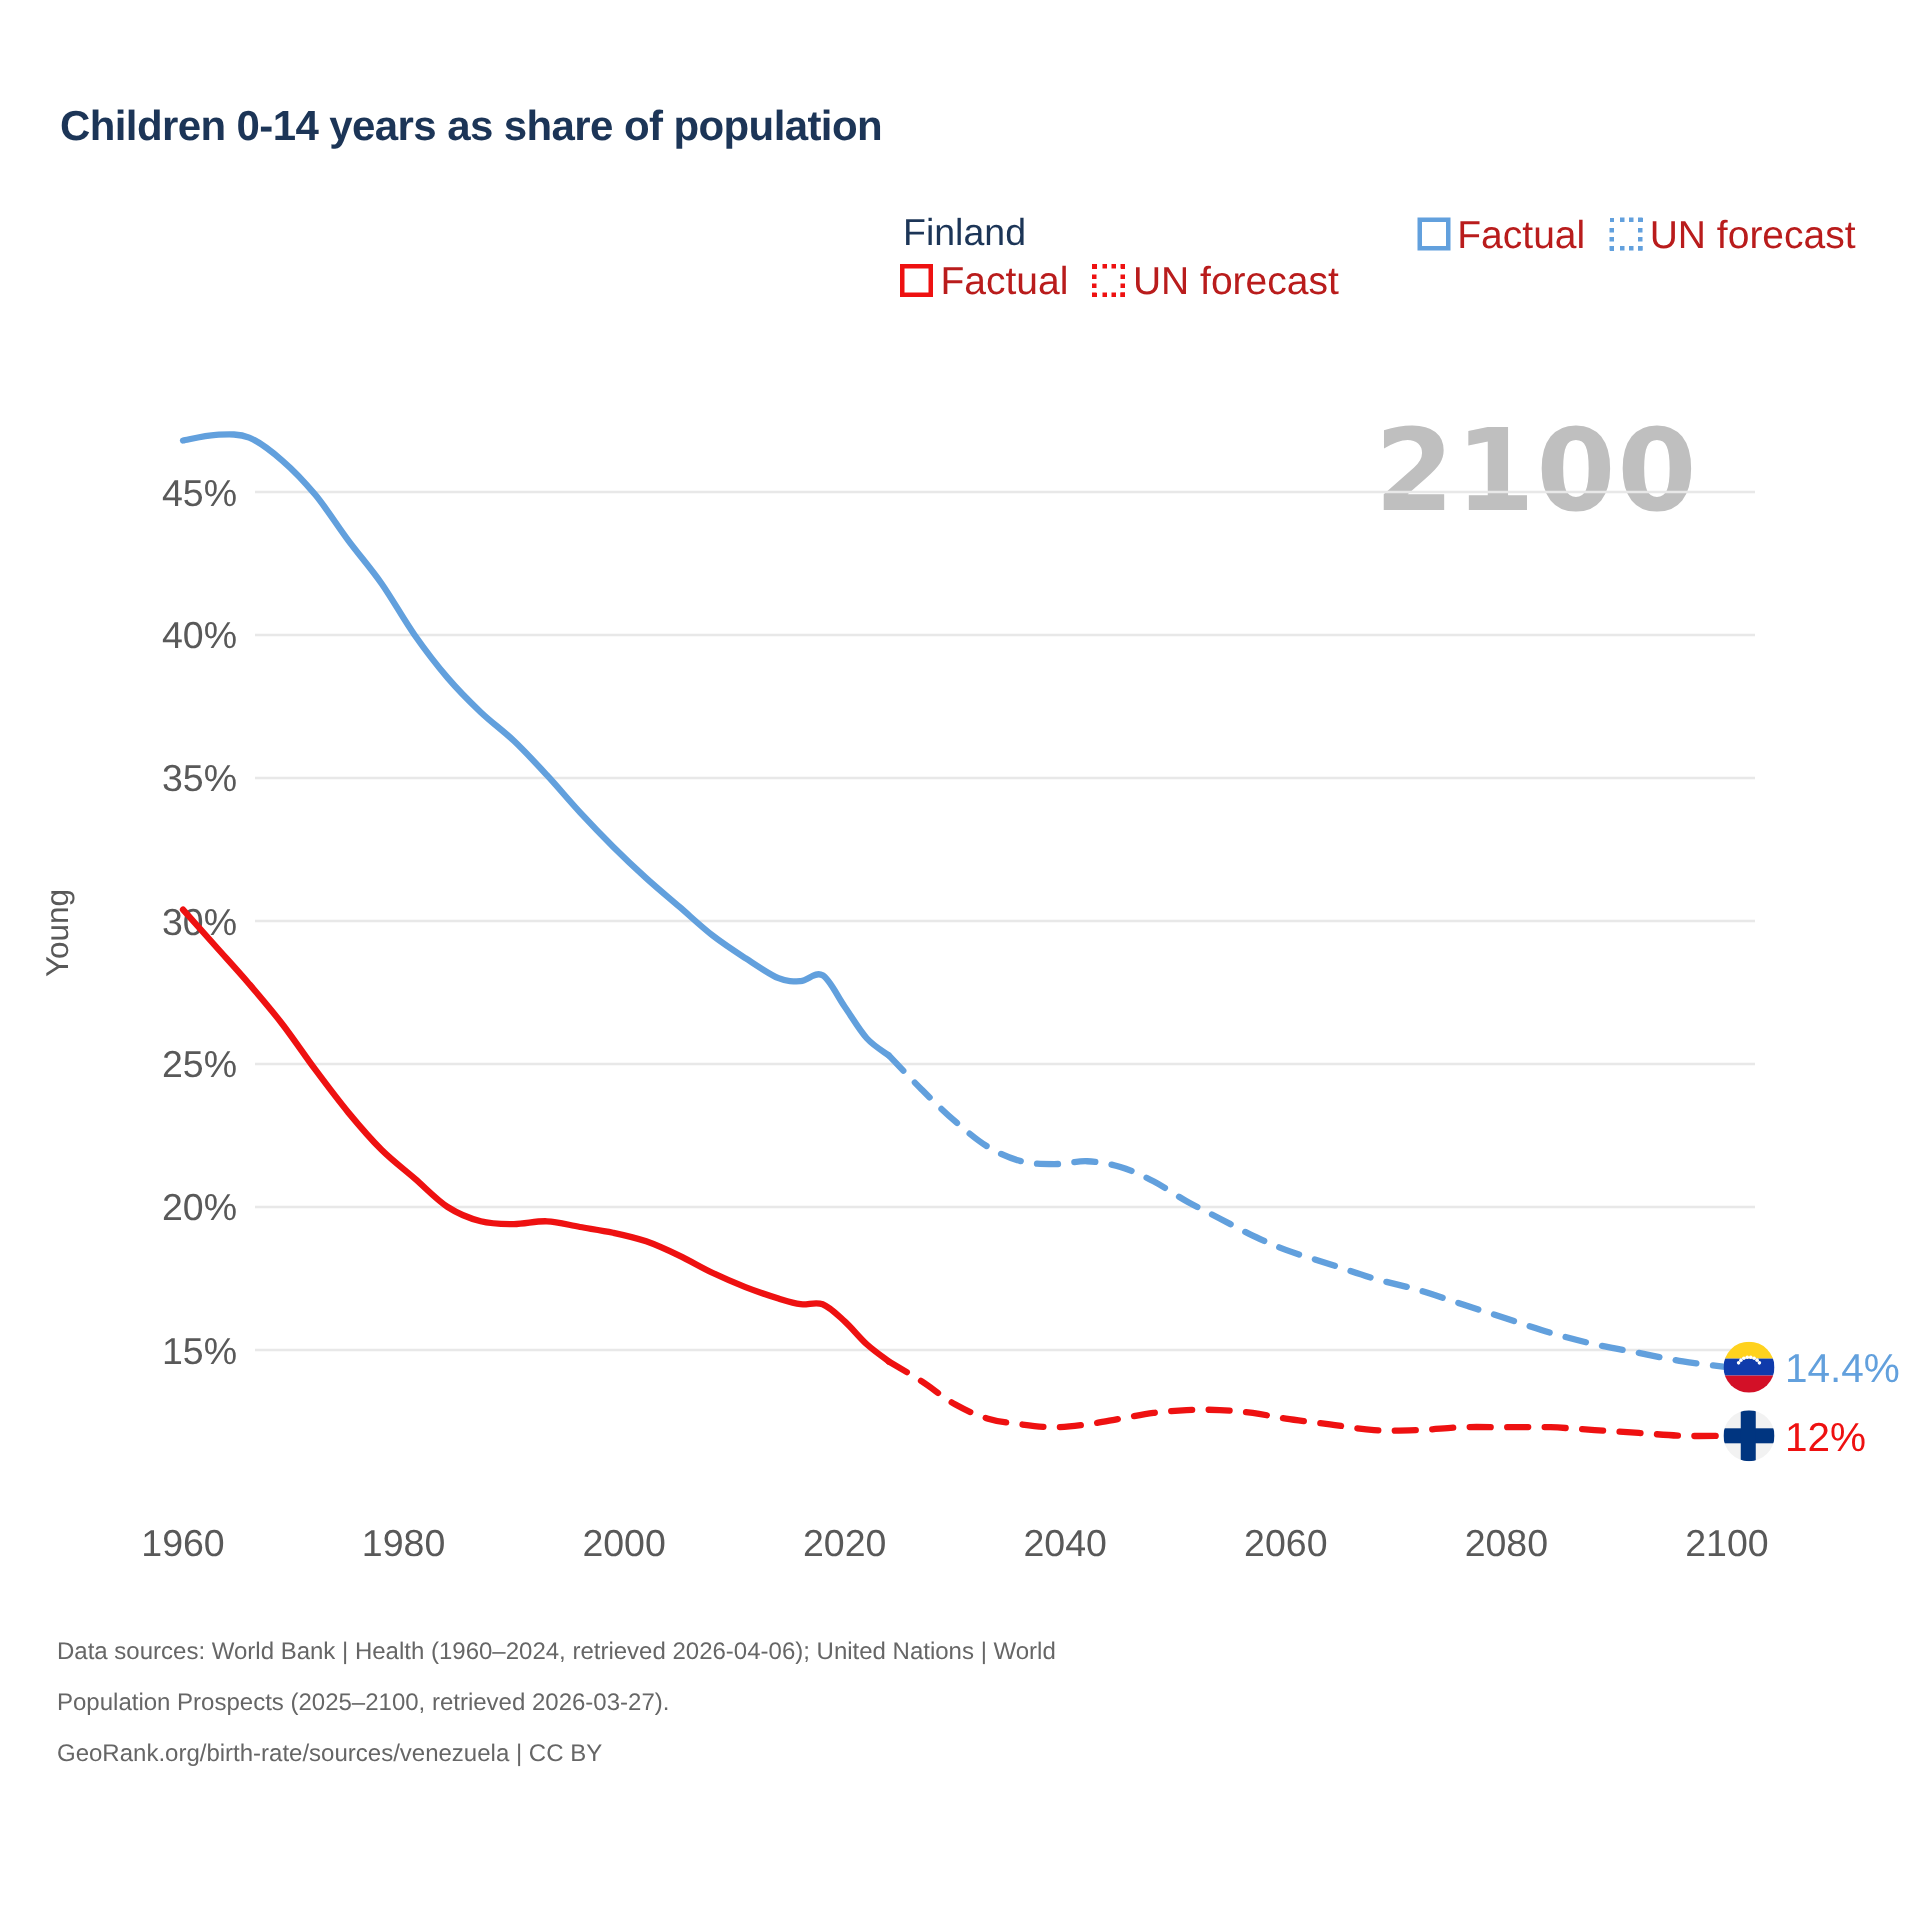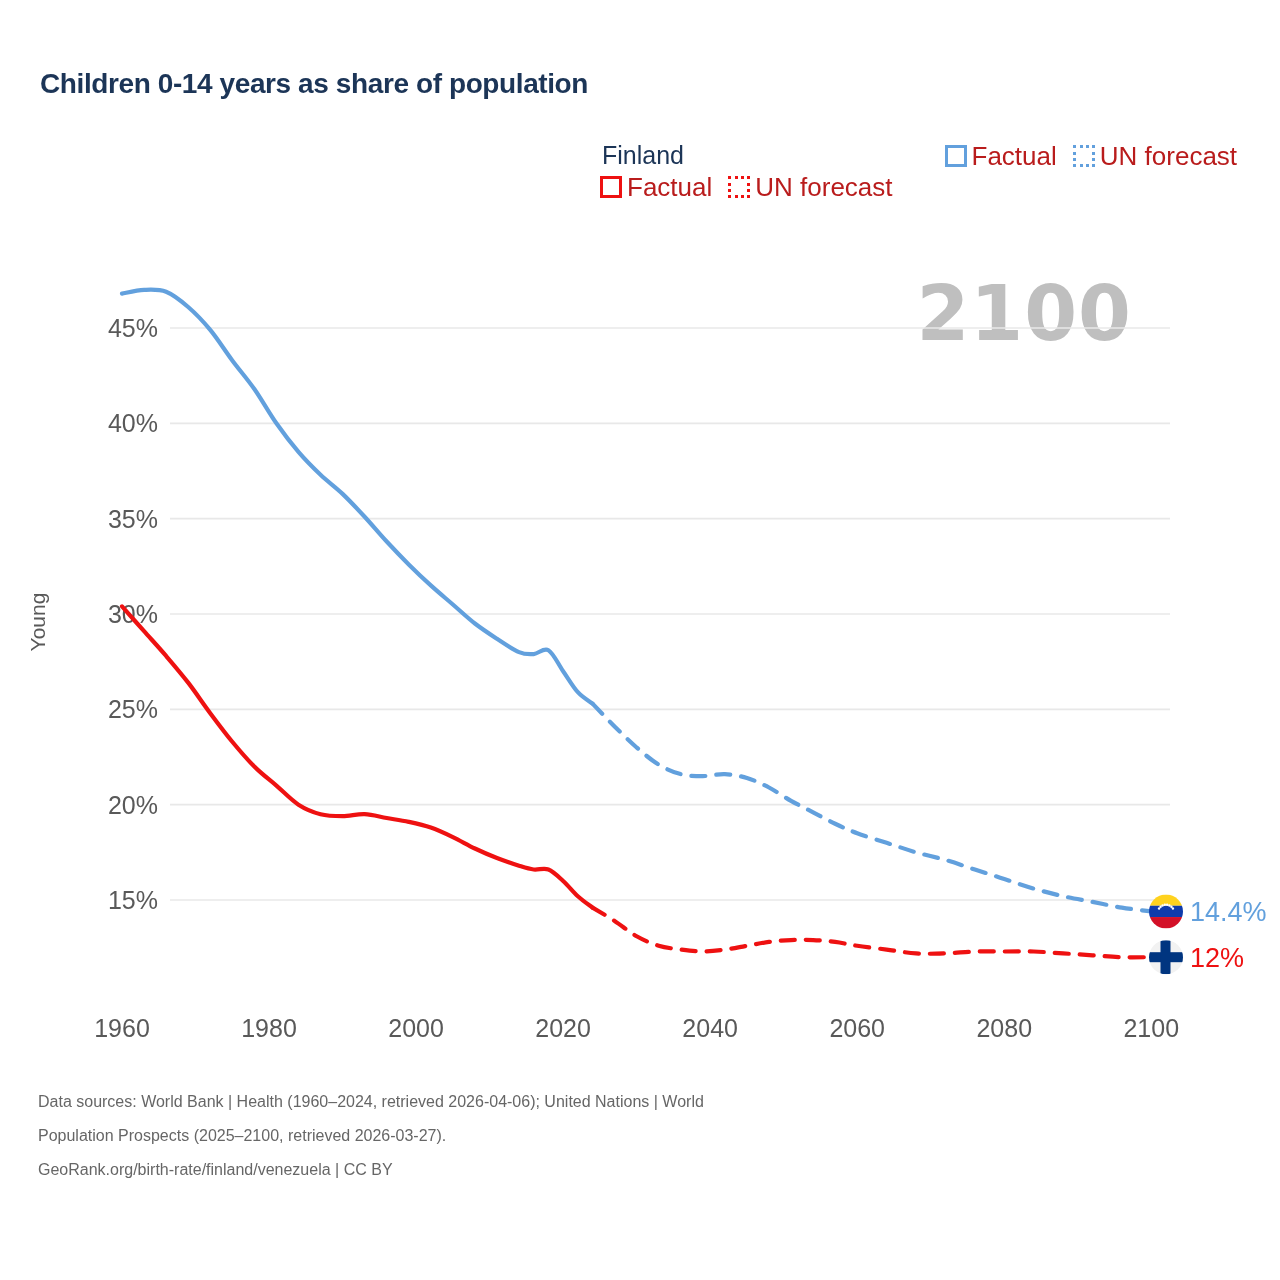--- a/index.html
+++ b/index.html
@@ -238,16 +238,16 @@
             <rect x="-5.5" y="-17" width="10" height="34" fill="#003580"></rect>
           </g>
         </g>
         <text class="endlabel-red" x="1190" y="967.2">12%</text>
       </g>
   </svg>
 
   <div class="footer">
     <div>Data sources: World Bank | Health (1960–2024, retrieved 2026-04-06); United Nations | World</div>
     <div>Population Prospects (2025–2100, retrieved 2026-03-27).</div>
-    <div>GeoRank.org/birth-rate/finland/venezuela | CC BY</div>
+    <div>GeoRank.org/birth-rate/sources/venezuela | CC BY</div>
   </div>
 
 </div>
 
 </body></html>

